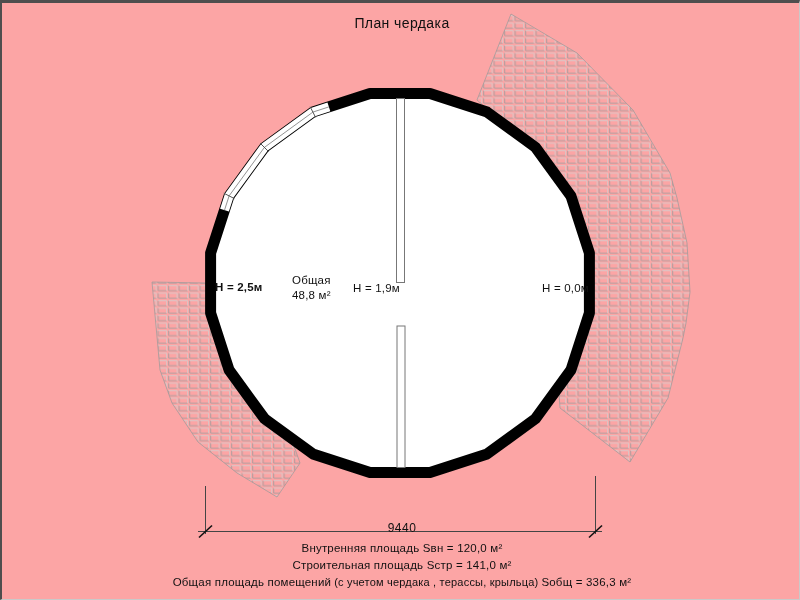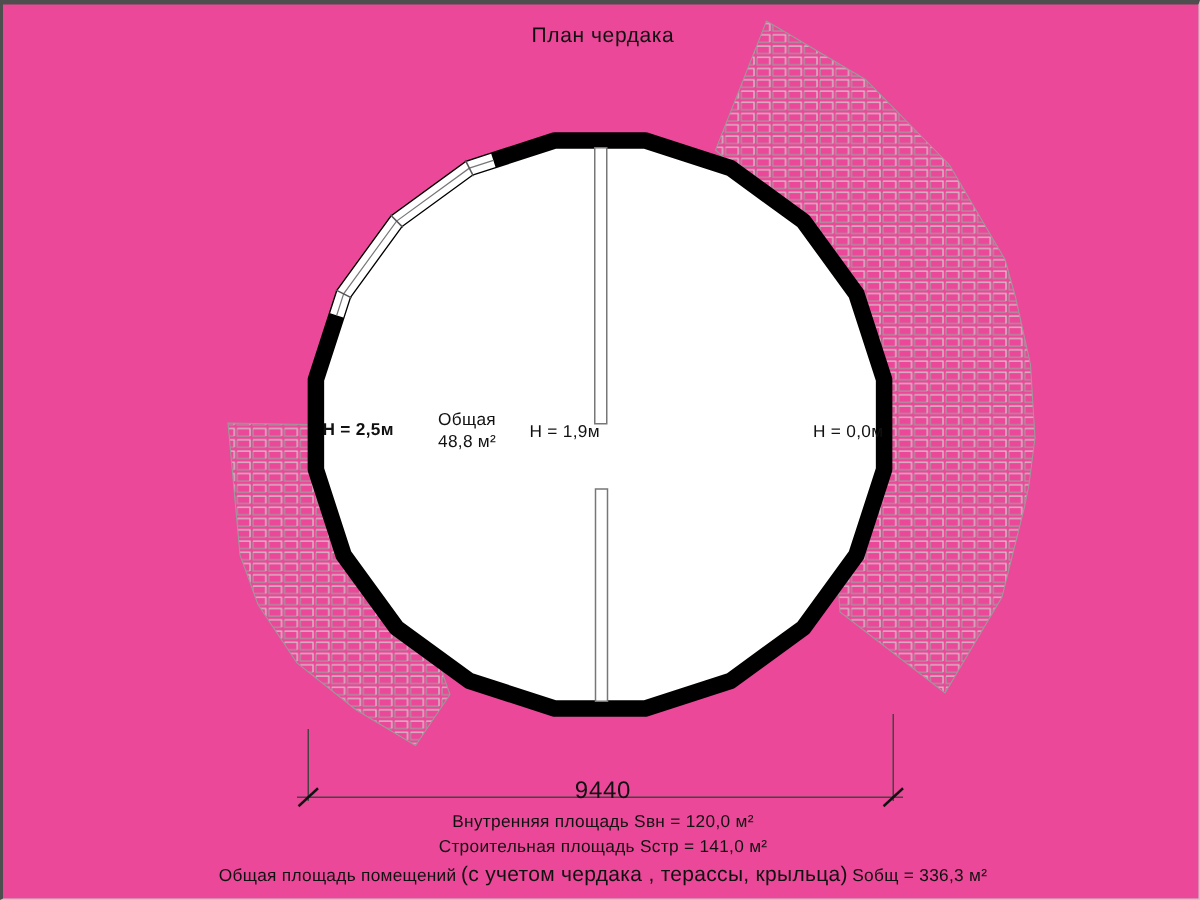--- a/index.html
+++ b/index.html
@@ -6,21 +6,21 @@
     margin: 0;
     padding: 0;
     background: #ffffff;
     font-family: "Liberation Sans", sans-serif;
   }
   .page {
     position: relative;
     width: 800px;
     height: 600px;
     box-sizing: border-box;
-    background: #ec4899;
+    background: #fca5a5;
     border-top: 3px solid #4e4e4e;
     border-left: 2px solid #4e4e4e;
     border-right: 1px solid #c9c9c9;
     border-bottom: 1px solid #c9c9c9;
     overflow: hidden;
   }
   .drawing {
     position: absolute;
     left: -2px;
     top: -3px;
@@ -43,30 +43,30 @@
     text-align: center;
     font-size: 14px;
     letter-spacing: 0.4px;
   }
   .room-label { left: 290px; top: 270px; line-height: 14.5px; }
   .h-left  { left: 213px; top: 277px; font-weight: bold; }
   .h-mid   { left: 351px; top: 278px; }
   .h-right { left: 540px; top: 278px; text-align: center; }
   .dim-value {
     left: 205px; top: 518px; width: 390px;
-    text-align: center; font-size: 16px; letter-spacing: 0.5px;
+    text-align: center; font-size: 12px; letter-spacing: 0.5px;
   }
   .summary-line {
     left: 0; width: 800px;
     text-align: center; font-size: 11.5px;
   }
   .s1 { top: 538px; }
   .s2 { top: 555px; }
   .s3 { top: 572px; }
-  .note-small { font-size: 14px; margin: 0 3px; }
+  .note-small { font-size: 11px; margin: 0 3px; }
 </style>
 </head>
 <body>
 
 <div class="page">
 
   <svg class="drawing" viewBox="0 0 800 600" xmlns="http://www.w3.org/2000/svg">
     <defs>
       <pattern id="hatch" width="10.5" height="7.5" patternUnits="userSpaceOnUse">
         <path d="M0.7,0.7 L0.7,5.7 L9.2,5.7" fill="none" stroke="#9d9d9d" stroke-width="0.8"></path>

